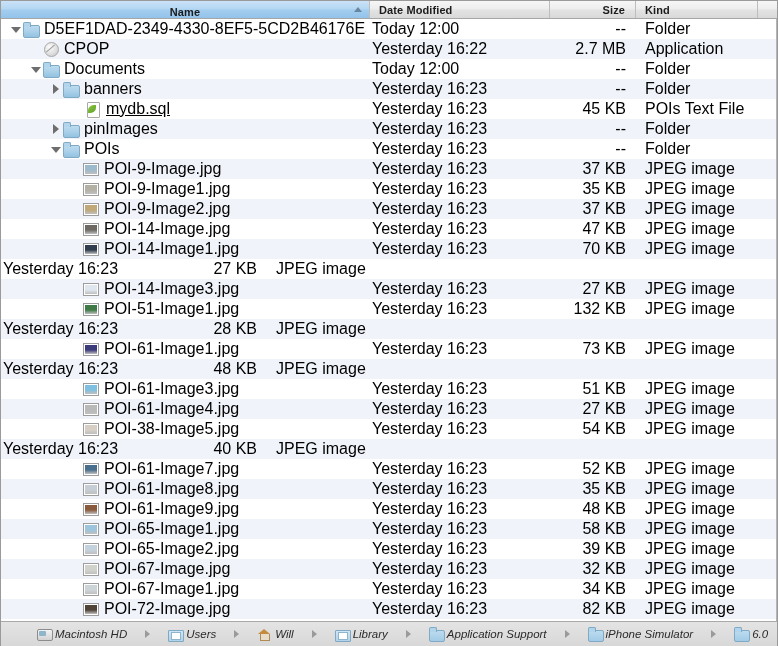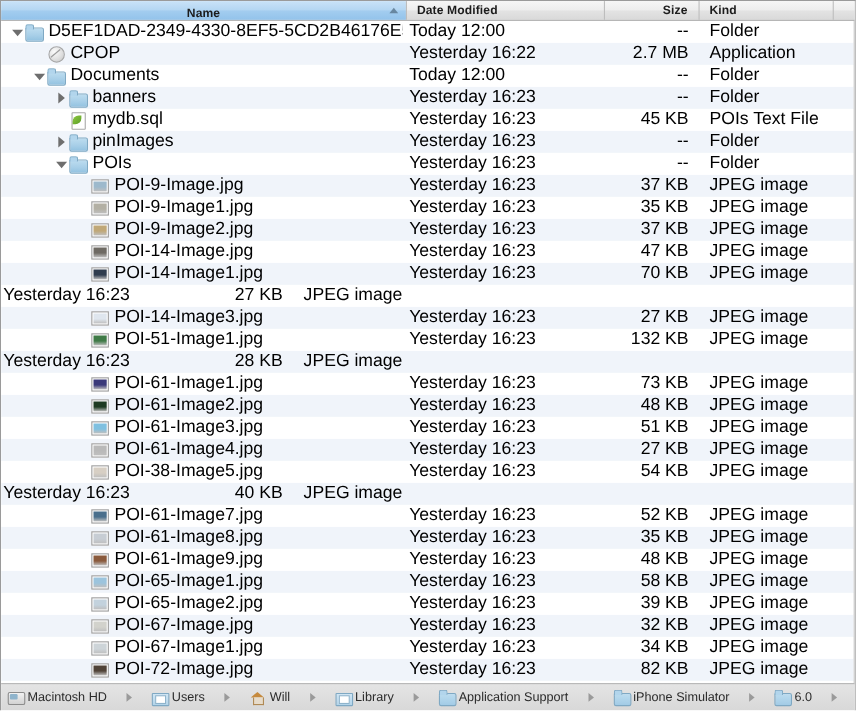--- a/index.html
+++ b/index.html
@@ -207,28 +207,29 @@
     position: absolute;
     left: 1px; top: 1px; right: 1px; bottom: 1px;
   }
 
   
   #path-bar {
     flex: 0 0 25px;
     height: 25px;
     display: flex;
     align-items: center;
-    padding-left: 6px;
+    padding-left: 36px;
     gap: 12px;
     background: linear-gradient(to bottom, #e4e4e4 0%, #d8d8d8 100%);
     border-top: 1px solid #a9a9a9;
     font-size: 11.5px;
     color: #2b2b2b;
     user-select: none;
     overflow: hidden;
+    font-style: italic;
   }
   .crumb {
     display: flex;
     align-items: center;
     white-space: nowrap;
   }
   .crumb .cico {
     width: 14px; height: 14px;
     margin-right: 4px;
     position: relative;
@@ -372,21 +373,21 @@
           <div class="cell-name" style="padding-left: 48px;">
             <span class="twisty closed"></span>
             <span class="ico folder"></span>
             <span class="nm">banners</span>
           </div>
           <div class="cell-date">Yesterday 16:23</div>
           <div class="cell-size">--</div>
           <div class="cell-kind">Folder</div>
         </div>
         <div class="row odd">
-          <div class="cell-name" style="padding-left: 48px;">
+          <div class="cell-name" style="padding-left: 70px; text-decoration: underline;">
             <span class="twisty"></span>
             <span class="ico doc"></span>
             <span class="nm">mydb.sql</span>
           </div>
           <div class="cell-date">Yesterday 16:23</div>
           <div class="cell-size">45 KB</div>
           <div class="cell-kind">POIs Text File</div>
         </div>
         <div class="row even">
           <div class="cell-name" style="padding-left: 48px;">
@@ -508,27 +509,20 @@
             <span class="ico jpg">
               <span class="ph" style="background: linear-gradient(rgb(59, 58, 122) 0%, rgb(59, 58, 122) 55%, rgba(0, 0, 0, 0.25) 100%);"></span>
             </span>
             <span class="nm">POI-61-Image1.jpg</span>
           </div>
           <div class="cell-date">Yesterday 16:23</div>
           <div class="cell-size">73 KB</div>
           <div class="cell-kind">JPEG image</div>
         </div>
         <div class="row even">
-          <div class="cell-name" style="padding-left: 68px;">
-            <span class="twisty"></span>
-            <span class="ico jpg">
-              <span class="ph" style="background: linear-gradient(rgb(29, 58, 34) 0%, rgb(29, 58, 34) 55%, rgba(0, 0, 0, 0.25) 100%);"></span>
-            </span>
-            <span class="nm">POI-61-Image2.jpg</span>
-          </div>
           <div class="cell-date">Yesterday 16:23</div>
           <div class="cell-size">48 KB</div>
           <div class="cell-kind">JPEG image</div>
         </div>
         <div class="row odd">
           <div class="cell-name" style="padding-left: 68px;">
             <span class="twisty"></span>
             <span class="ico jpg">
               <span class="ph" style="background: linear-gradient(rgb(127, 192, 224) 0%, rgb(127, 192, 224) 55%, rgba(0, 0, 0, 0.25) 100%);"></span>
             </span>

